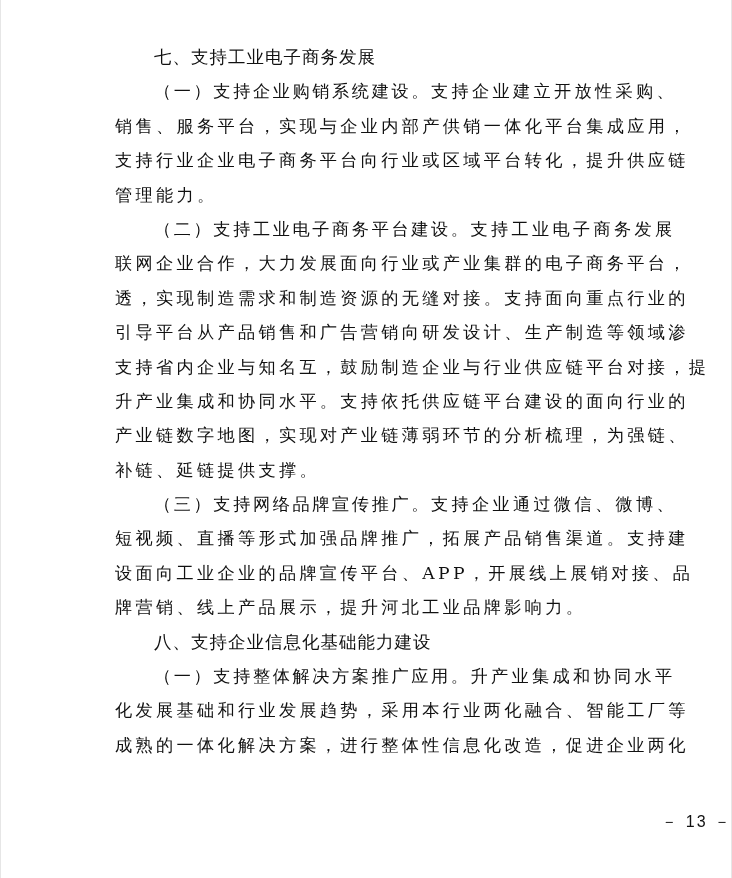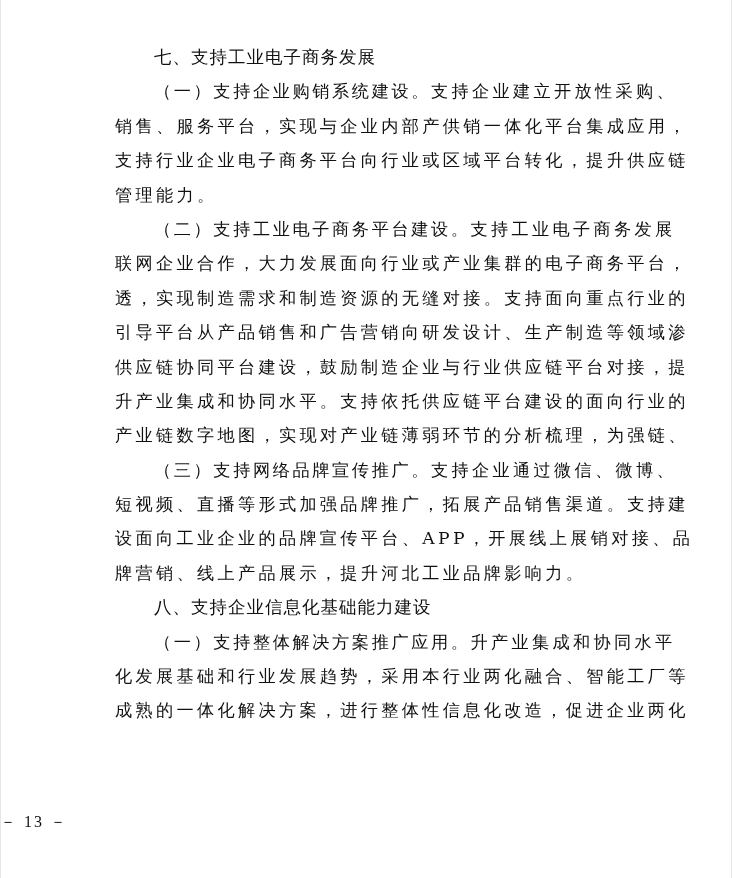--- a/index.html
+++ b/index.html
@@ -12,43 +12,44 @@
     .edge-right { position: absolute; right: 0; top: 0; width: 1px; height: 878px; background: #e6e6e6; }
     .page { position: absolute; left: 115px; top: 40px; width: 530px; }
     .line {
       height: 34.4px; line-height: 34.4px; font-size: 17.2px;
       white-space: nowrap; letter-spacing: 3.3px; overflow: visible;
     }
     .indent { padding-left: 39px; }
     .heading { font-family: "DejaVu Sans", "Liberation Sans", sans-serif; letter-spacing: 1px; font-size: 17.5px; }
     .bold { font-weight: normal; letter-spacing: 2.6px; }
     .page-number {
-      position: absolute; left: 0; width: 732px; top: 812px; text-align: left;
-      font-size: 16px; font-family: Liberation Serif, serif; letter-spacing: 2px;
+      position: absolute; left: 0; width: 732px; top: 812px; text-align: right;
+      font-size: 16px; font-family: Liberation Sans, sans-serif; letter-spacing: 2px;
     }
   </style>
 </head>
 <body>
 
 <div class="edge-left"></div>
 <div class="edge-right"></div>
 
 <div class="page">
   <div class="line indent heading">七、支持工业电子商务发展</div>
   <div class="line indent"><span class="bold">（一）支持企业购销系统建设。</span><span>支持企业建立开放性采购、</span></div>
   <div class="line">销售、服务平台，实现与企业内部产供销一体化平台集成应用，</div>
   <div class="line">支持行业企业电子商务平台向行业或区域平台转化，提升供应链</div>
   <div class="line">管理能力。</div>
   <div class="line indent"><span class="bold">（二）支持工业电子商务平台建设。</span><span>支持工业电子商务发展</span></div>
   <div class="line">联网企业合作，大力发展面向行业或产业集群的电子商务平台，</div>
   <div class="line">透，实现制造需求和制造资源的无缝对接。支持面向重点行业的</div>
   <div class="line">引导平台从产品销售和广告营销向研发设计、生产制造等领域渗</div>
-  <div class="line">供应链协同平台建设，鼓励制造企业与行业供应链平台对接，提</div>
+  <div class="line">支持省内企业与知名互，鼓励制造企业与行业供应链平台对接，提</div>
   <div class="line">升产业集成和协同水平。支持依托供应链平台建设的面向行业的</div>
   <div class="line">产业链数字地图，实现对产业链薄弱环节的分析梳理，为强链、</div>
+  <div class="line">补链、延链提供支撑。</div>
   <div class="line indent"><span class="bold">（三）支持网络品牌宣传推广。</span><span>支持企业通过微信、微博、</span></div>
   <div class="line">短视频、直播等形式加强品牌推广，拓展产品销售渠道。支持建</div>
   <div class="line">设面向工业企业的品牌宣传平台、APP，开展线上展销对接、品</div>
   <div class="line">牌营销、线上产品展示，提升河北工业品牌影响力。</div>
   <div class="line indent heading">八、支持企业信息化基础能力建设</div>
   <div class="line indent"><span class="bold">（一）支持整体解决方案推广应用。</span><span>升产业集成和协同水平</span></div>
   <div class="line">化发展基础和行业发展趋势，采用本行业两化融合、智能工厂等</div>
   <div class="line">成熟的一体化解决方案，进行整体性信息化改造，促进企业两化</div>
 </div>
 

